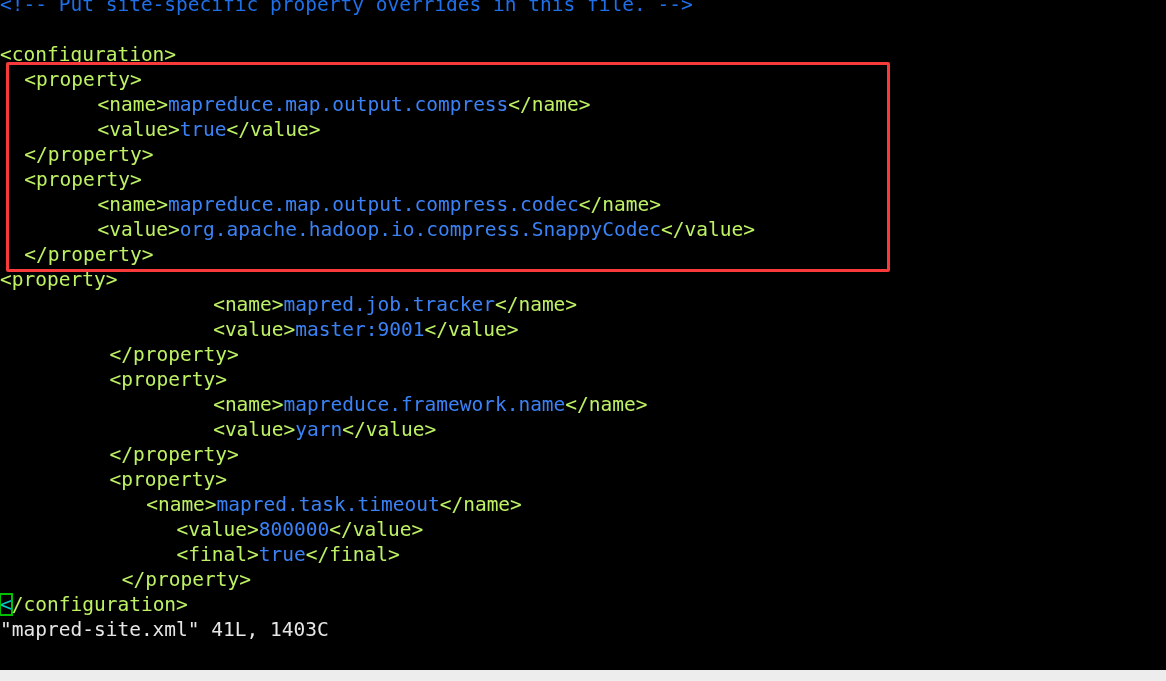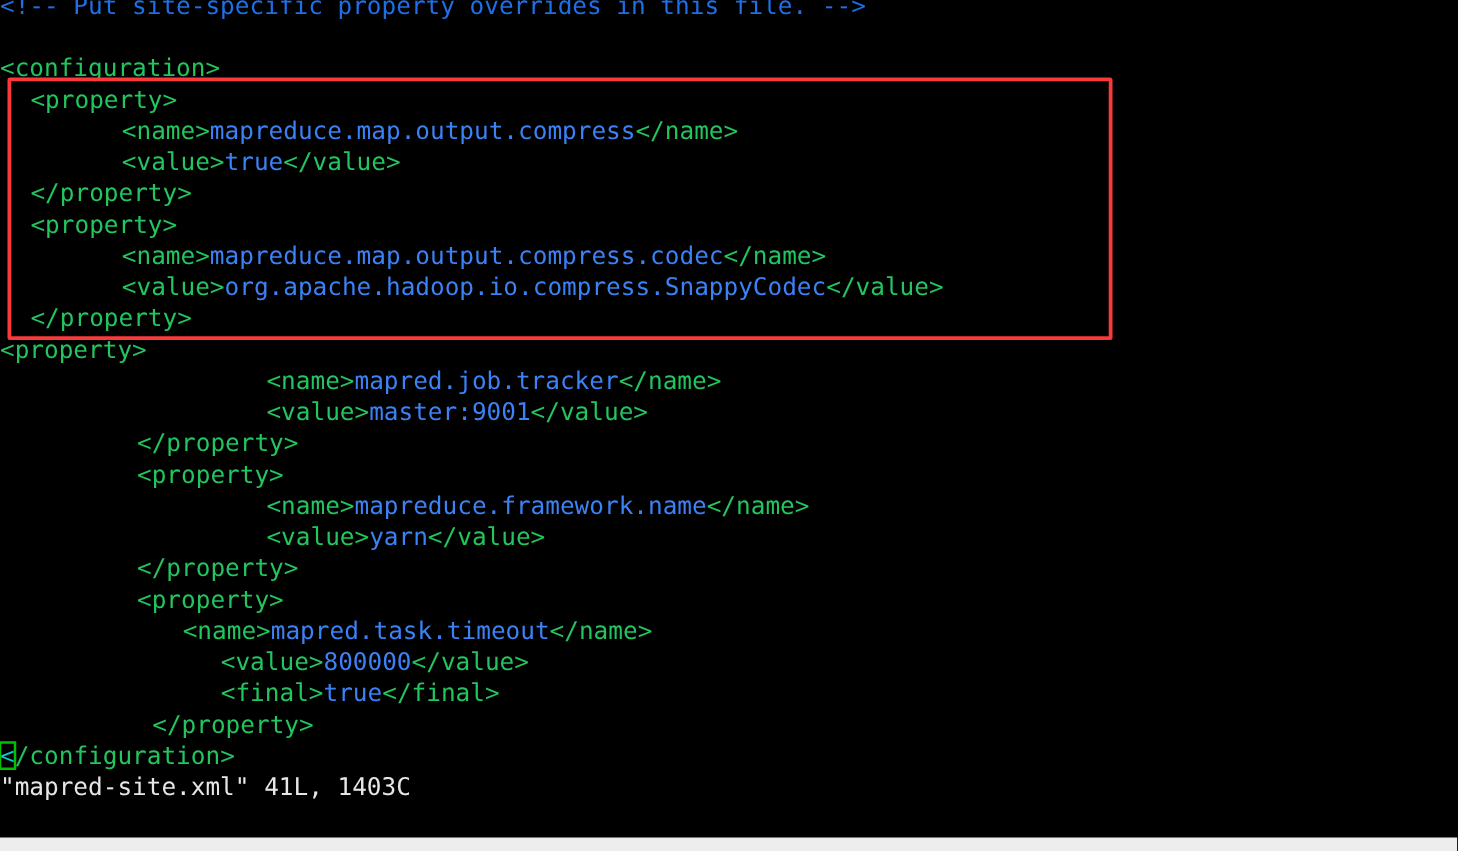--- a/index.html
+++ b/index.html
@@ -35,21 +35,21 @@
     letter-spacing: 0;
     white-space: pre;
     color: #e8e8e8;
   }
   .line {
     height: 25px;
     white-space: pre;
     font-size: 19.5px;
     line-height: 25px;
   }
-  .tag      { color: #22c55e; }
+  .tag      { color: #bef264; }
   .comment  { color: #1f6fe8; }
   .txt      { color: #3b82f6; }
   .cursor {
     display: inline-block;
     color: #00cdcd;
     outline: 2px solid #00c000;
     outline-offset: -1px;
     line-height: 21px;
   }
   .status {

